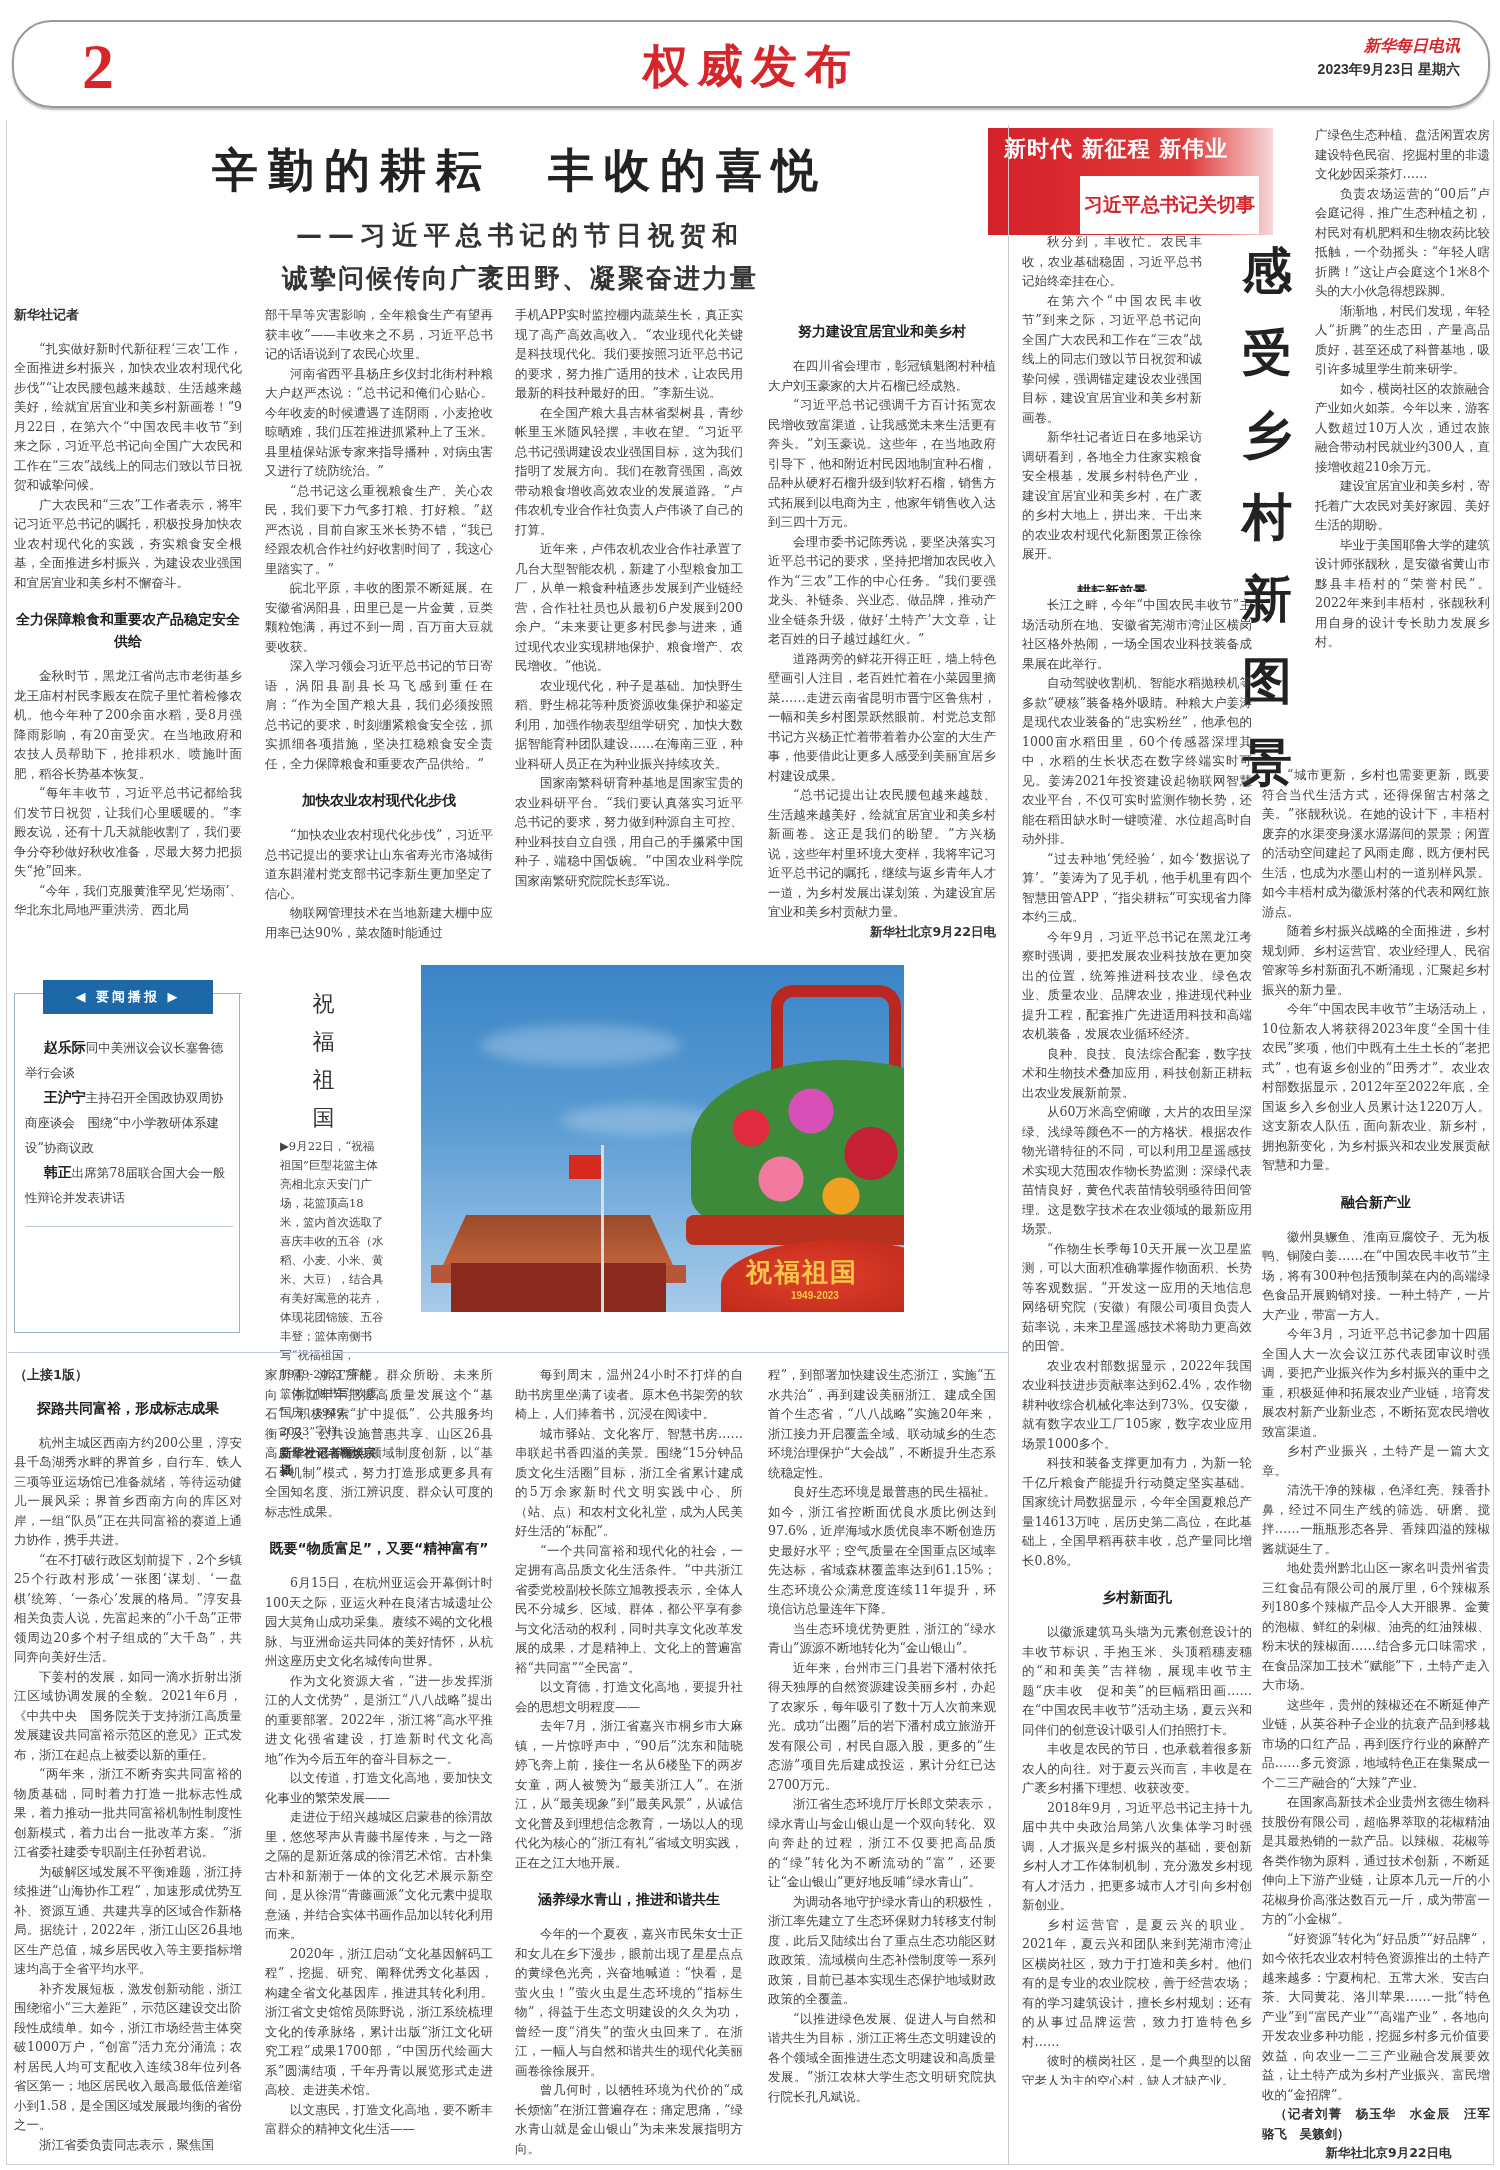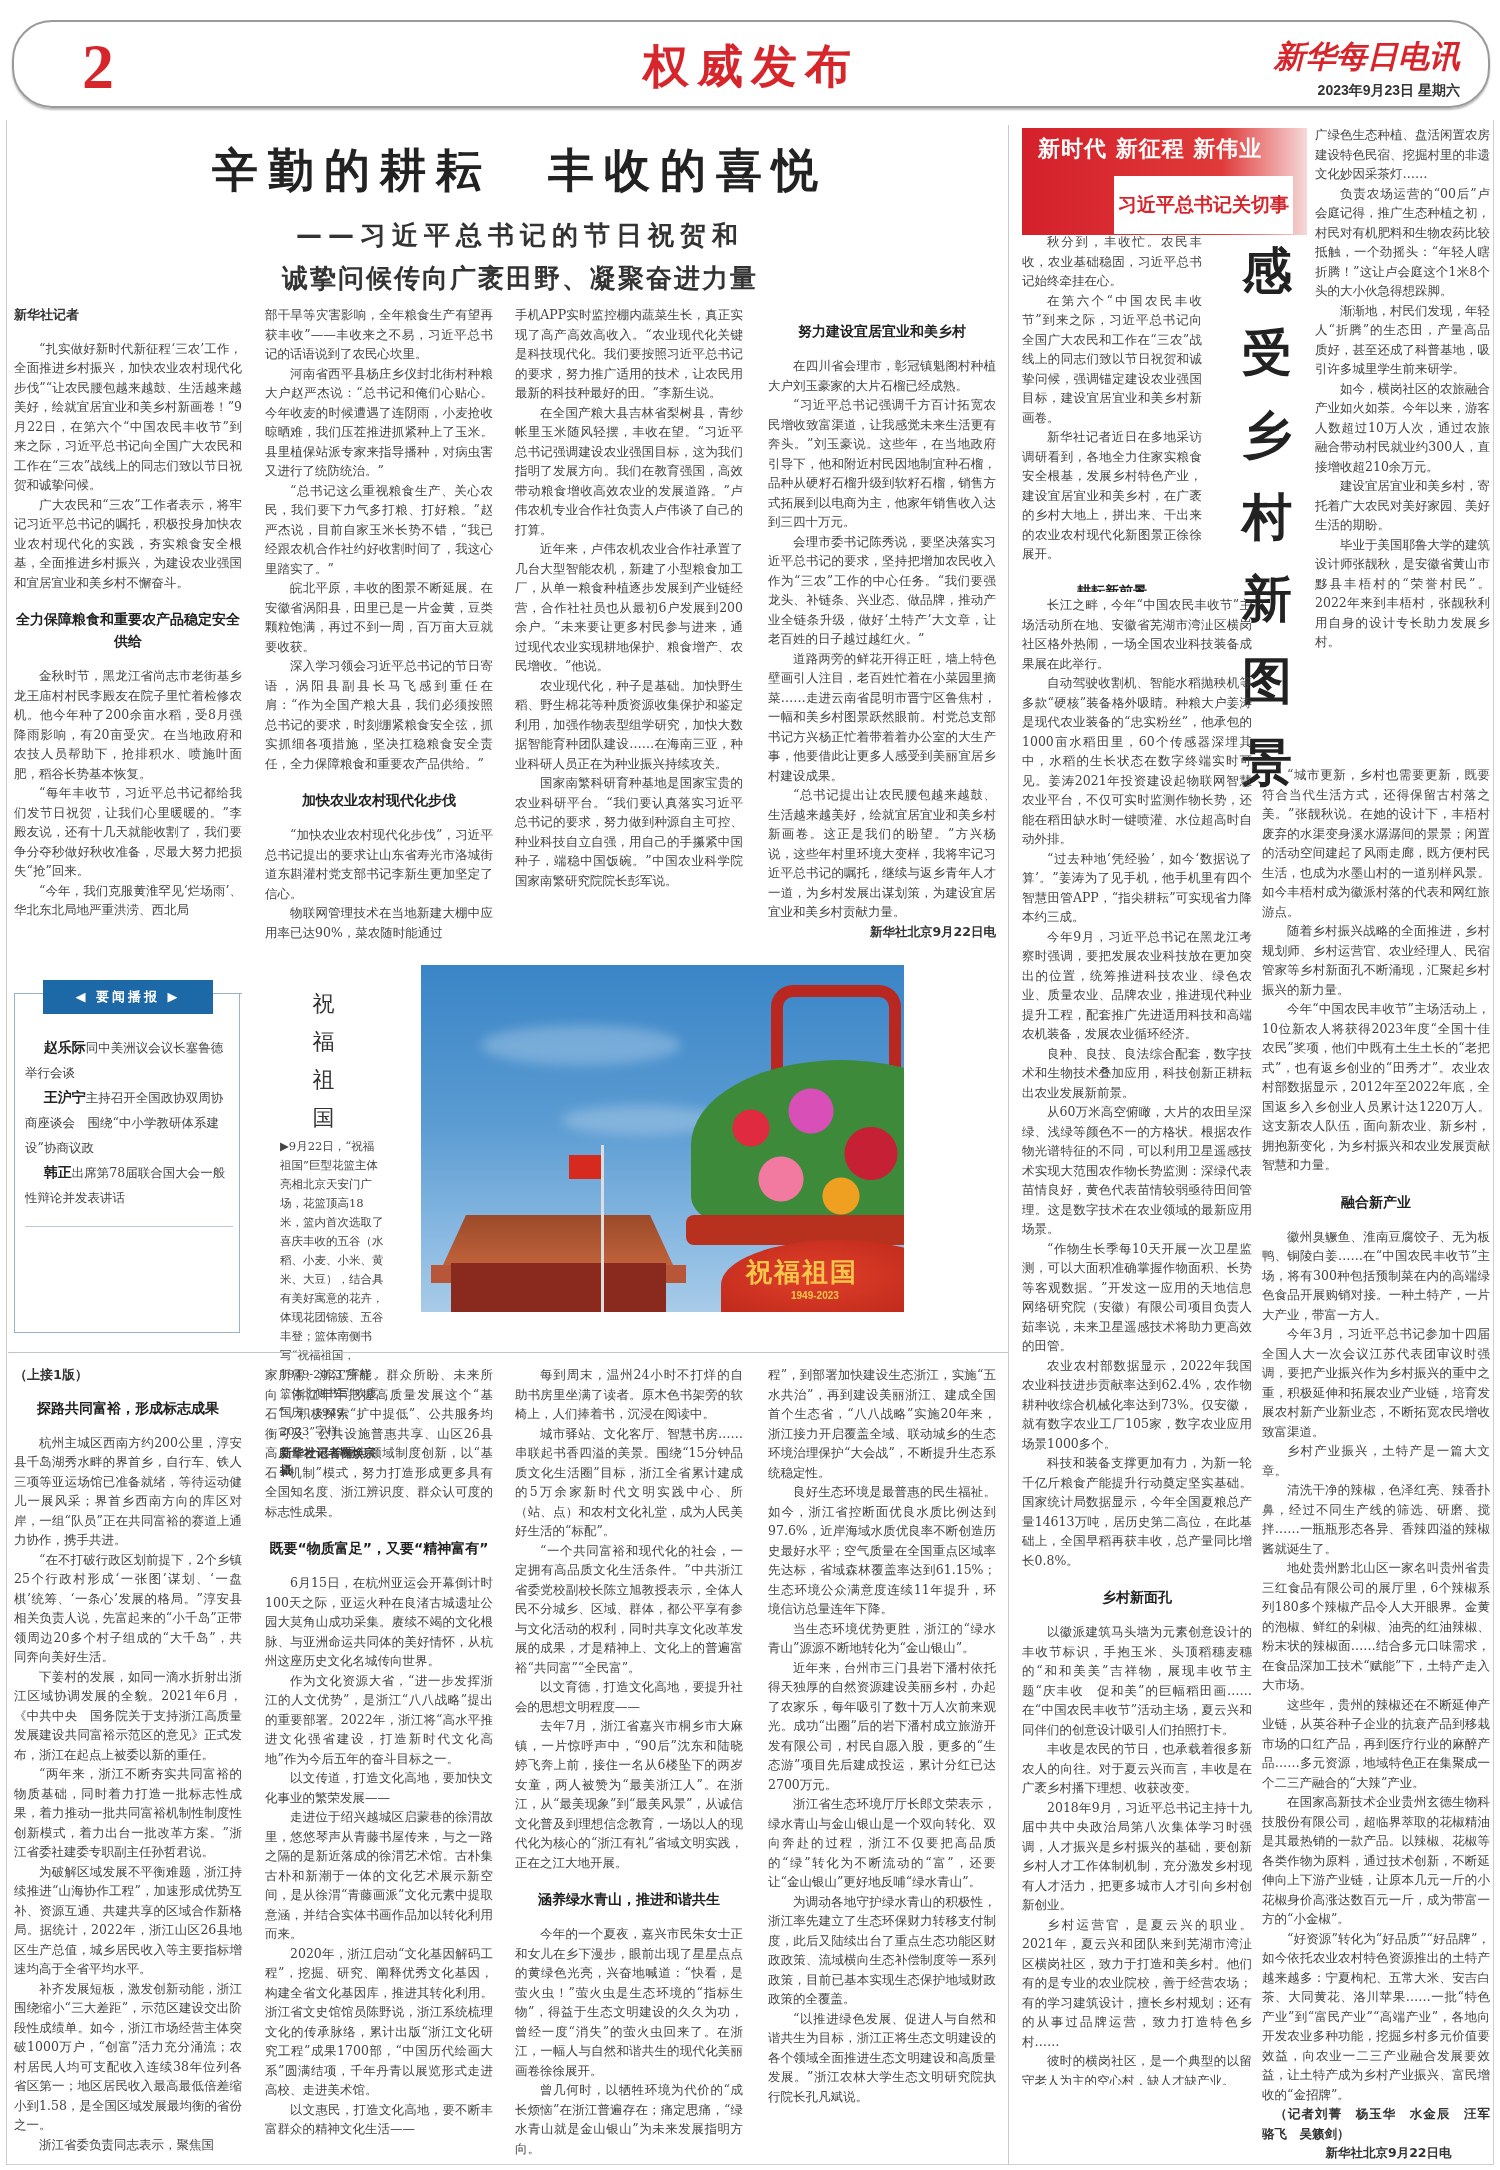--- a/index.html
+++ b/index.html
@@ -4,37 +4,37 @@
 <style>
   * { box-sizing: border-box; margin: 0; padding: 0; }
   body { width: 1500px; height: 2170px; background: #ffffff; font-family: "DejaVu Serif", "Liberation Serif", serif; color: #333; position: relative; overflow: hidden; }
   .page { position: absolute; left: 0; top: 0; width: 1500px; height: 2170px; }
 
   
   .masthead { position: absolute; left: 12px; top: 20px; width: 1478px; height: 88px; border: 2px solid #9a9a9a; border-radius: 40px; box-shadow: 0 2px 2px #bbb; }
   .page-no { position: absolute; left: 68px; top: 8px; font-family: "Liberation Serif", serif; font-size: 64px; font-weight: bold; color: #d7252c; }
   .section-title { position: absolute; left: 0; right: 0; top: 14px; text-align: center; font-family: "DejaVu Serif", serif; font-size: 46px; font-weight: bold; color: #d7252c; letter-spacing: 8px; }
   .brand { position: absolute; right: 28px; top: 14px; text-align: right; }
-  .brand-name { font-family: "DejaVu Serif", serif; font-size: 31px; font-weight: bold; color: #d7252c; font-style: italic; }
+  .brand-name { font-family: "DejaVu Serif", serif; font-size: 16px; font-weight: bold; color: #d7252c; font-style: italic; }
   .brand-date { font-family: "Liberation Sans", sans-serif; font-size: 14px; font-weight: bold; color: #333; margin-top: 4px; }
 
   
   .headline { position: absolute; left: 60px; top: 140px; width: 920px; text-align: center; }
   .headline .main { font-family: "DejaVu Serif", serif; font-size: 46px; font-weight: bold; color: #222; letter-spacing: 10px; }
   .headline .sub1, .headline .sub2 { font-family: "DejaVu Sans", sans-serif; font-size: 26px; font-weight: bold; color: #333; letter-spacing: 6px; margin-top: 16px; }
   .headline .sub2 { letter-spacing: 2px; margin-top: 8px; }
 
   .col { position: absolute; font-size: 12.5px; line-height: 19.5px; color: #444; text-align: justify; overflow: hidden; }
   .col p { text-indent: 2em; }
   .col .byline { font-family: "DejaVu Sans", sans-serif; font-weight: bold; font-size: 13px; text-indent: 0; margin-bottom: 14px; color: #333; }
   .col h3 { font-family: "DejaVu Sans", sans-serif; font-size: 14px; font-weight: bold; color: #222; text-align: center; margin: 16px 0 14px; line-height: 22px; }
   .col .dateline { font-family: "DejaVu Sans", sans-serif; font-weight: bold; color: #333; }
 
   
-  .feature-banner { position: absolute; left: 1022px; top: 128px; width: 285px; height: 107px; background: linear-gradient(90deg, #d4202a 0%, #e03a3a 70%, #f6d8d8 100%); }
+  .feature-banner { position: absolute; left: 988px; top: 128px; width: 285px; height: 107px; background: linear-gradient(90deg, #d4202a 0%, #e03a3a 70%, #f6d8d8 100%); }
   .feature-banner .l1 { position: absolute; left: 16px; top: 6px; font-family: "DejaVu Sans", sans-serif; font-size: 22px; font-weight: bold; color: #fff; letter-spacing: 1px; }
   .feature-banner .l2 { position: absolute; right: 14px; top: 48px; font-family: "DejaVu Sans", sans-serif; font-size: 19px; font-weight: bold; color: #d7252c; background: #fff; padding: 16px 4px; }
   .vtitle { position: absolute; left: 1232px; top: 230px; width: 70px; font-family: "DejaVu Serif", serif; font-size: 50px; font-weight: bold; color: #222; line-height: 82px; text-align: center; }
 
   
   .brief { position: absolute; left: 14px; top: 993px; width: 226px; height: 340px; border: 1px solid #9bb3c7; border-top: none; }
   .brief-line { position: absolute; left: -1px; top: 0; width: 228px; height: 1px; background: #9bb3c7; }
   .brief-title { position: absolute; left: 28px; top: -13px; width: 170px; height: 34px; background: #1d68a7; color: #fff; font-family: "DejaVu Sans", sans-serif; font-weight: bold; font-size: 13px; text-align: center; line-height: 34px; letter-spacing: 3px; }
   .brief-items { position: absolute; left: 10px; top: 42px; width: 208px; font-size: 12.5px; line-height: 25px; color: #444; }
   .brief-items .item { text-indent: 1.5em; }

